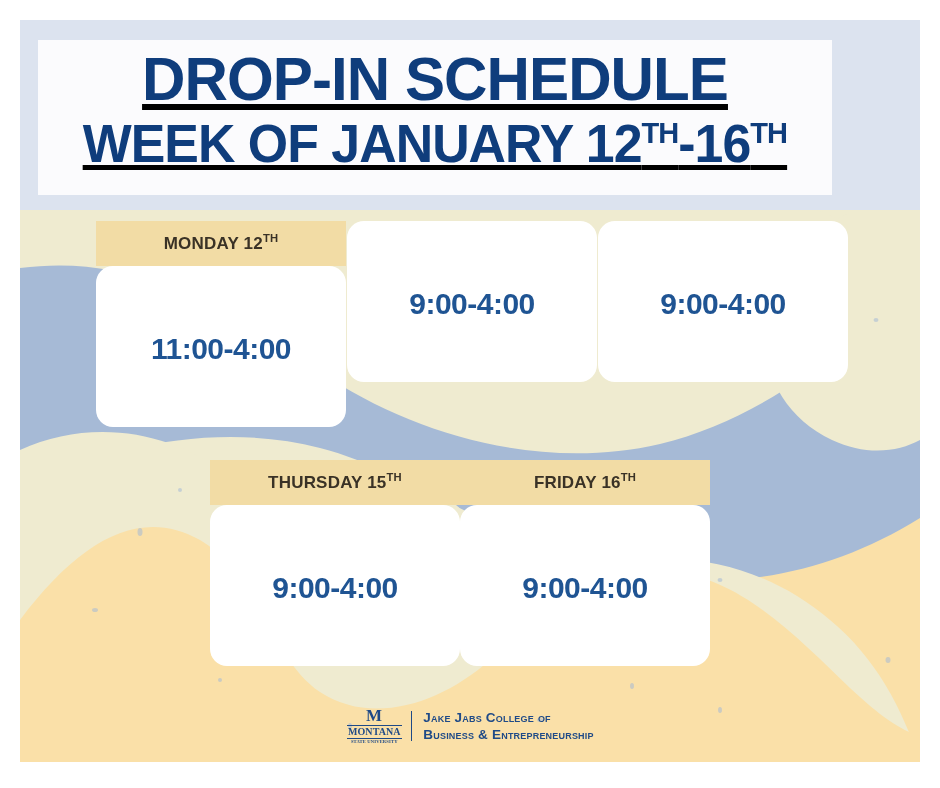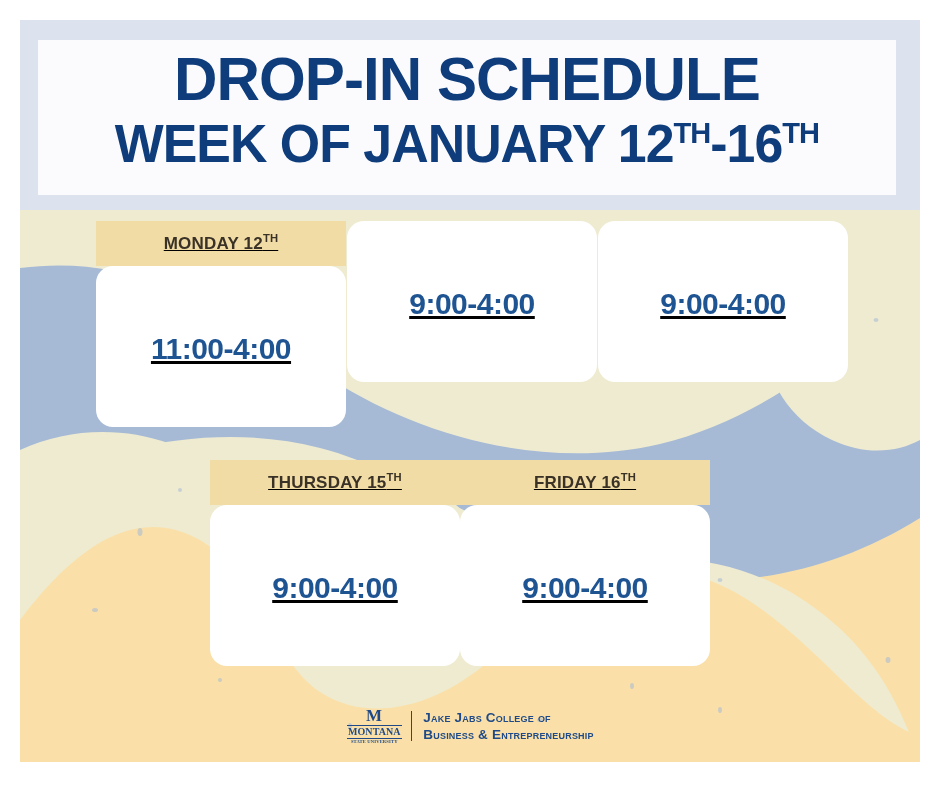--- a/index.html
+++ b/index.html
@@ -40,27 +40,28 @@
     left: 0px;
     top: 0px;
     width: 900px;
     height: 190px;
     background: #DCE3EF;
   }
   #title-card {
     position: absolute;
     left: 18px;
     top: 20px;
-    width: 858px;
+    width: 794px;
     height: 155px;
     background: #FBFBFD;
     display: flex;
     flex-direction: column;
     align-items: center;
     justify-content: flex-start;
+    text-decoration: underline;
   }
   .title-line1 {
     color: #0F3D7C;
     font-family: "Liberation Sans", sans-serif;
     font-weight: bold;
     font-size: 62px;
     line-height: 1.0;
     letter-spacing: -1px;
     margin-top: 8px;
     transform: scaleX(0.97);
@@ -82,21 +83,20 @@
     vertical-align: super;
     line-height: 0;
   }
 
   
   .day-card {
     position: absolute;
     width: 250px;
     height: 206px;
     box-sizing: border-box;
-    text-decoration: underline;
   }
   .day-head {
     height: 45px;
     background: #F2DCA5;
     display: flex;
     align-items: center;
     justify-content: center;
   }
   .day-head-text {
     color: #3A3226;

